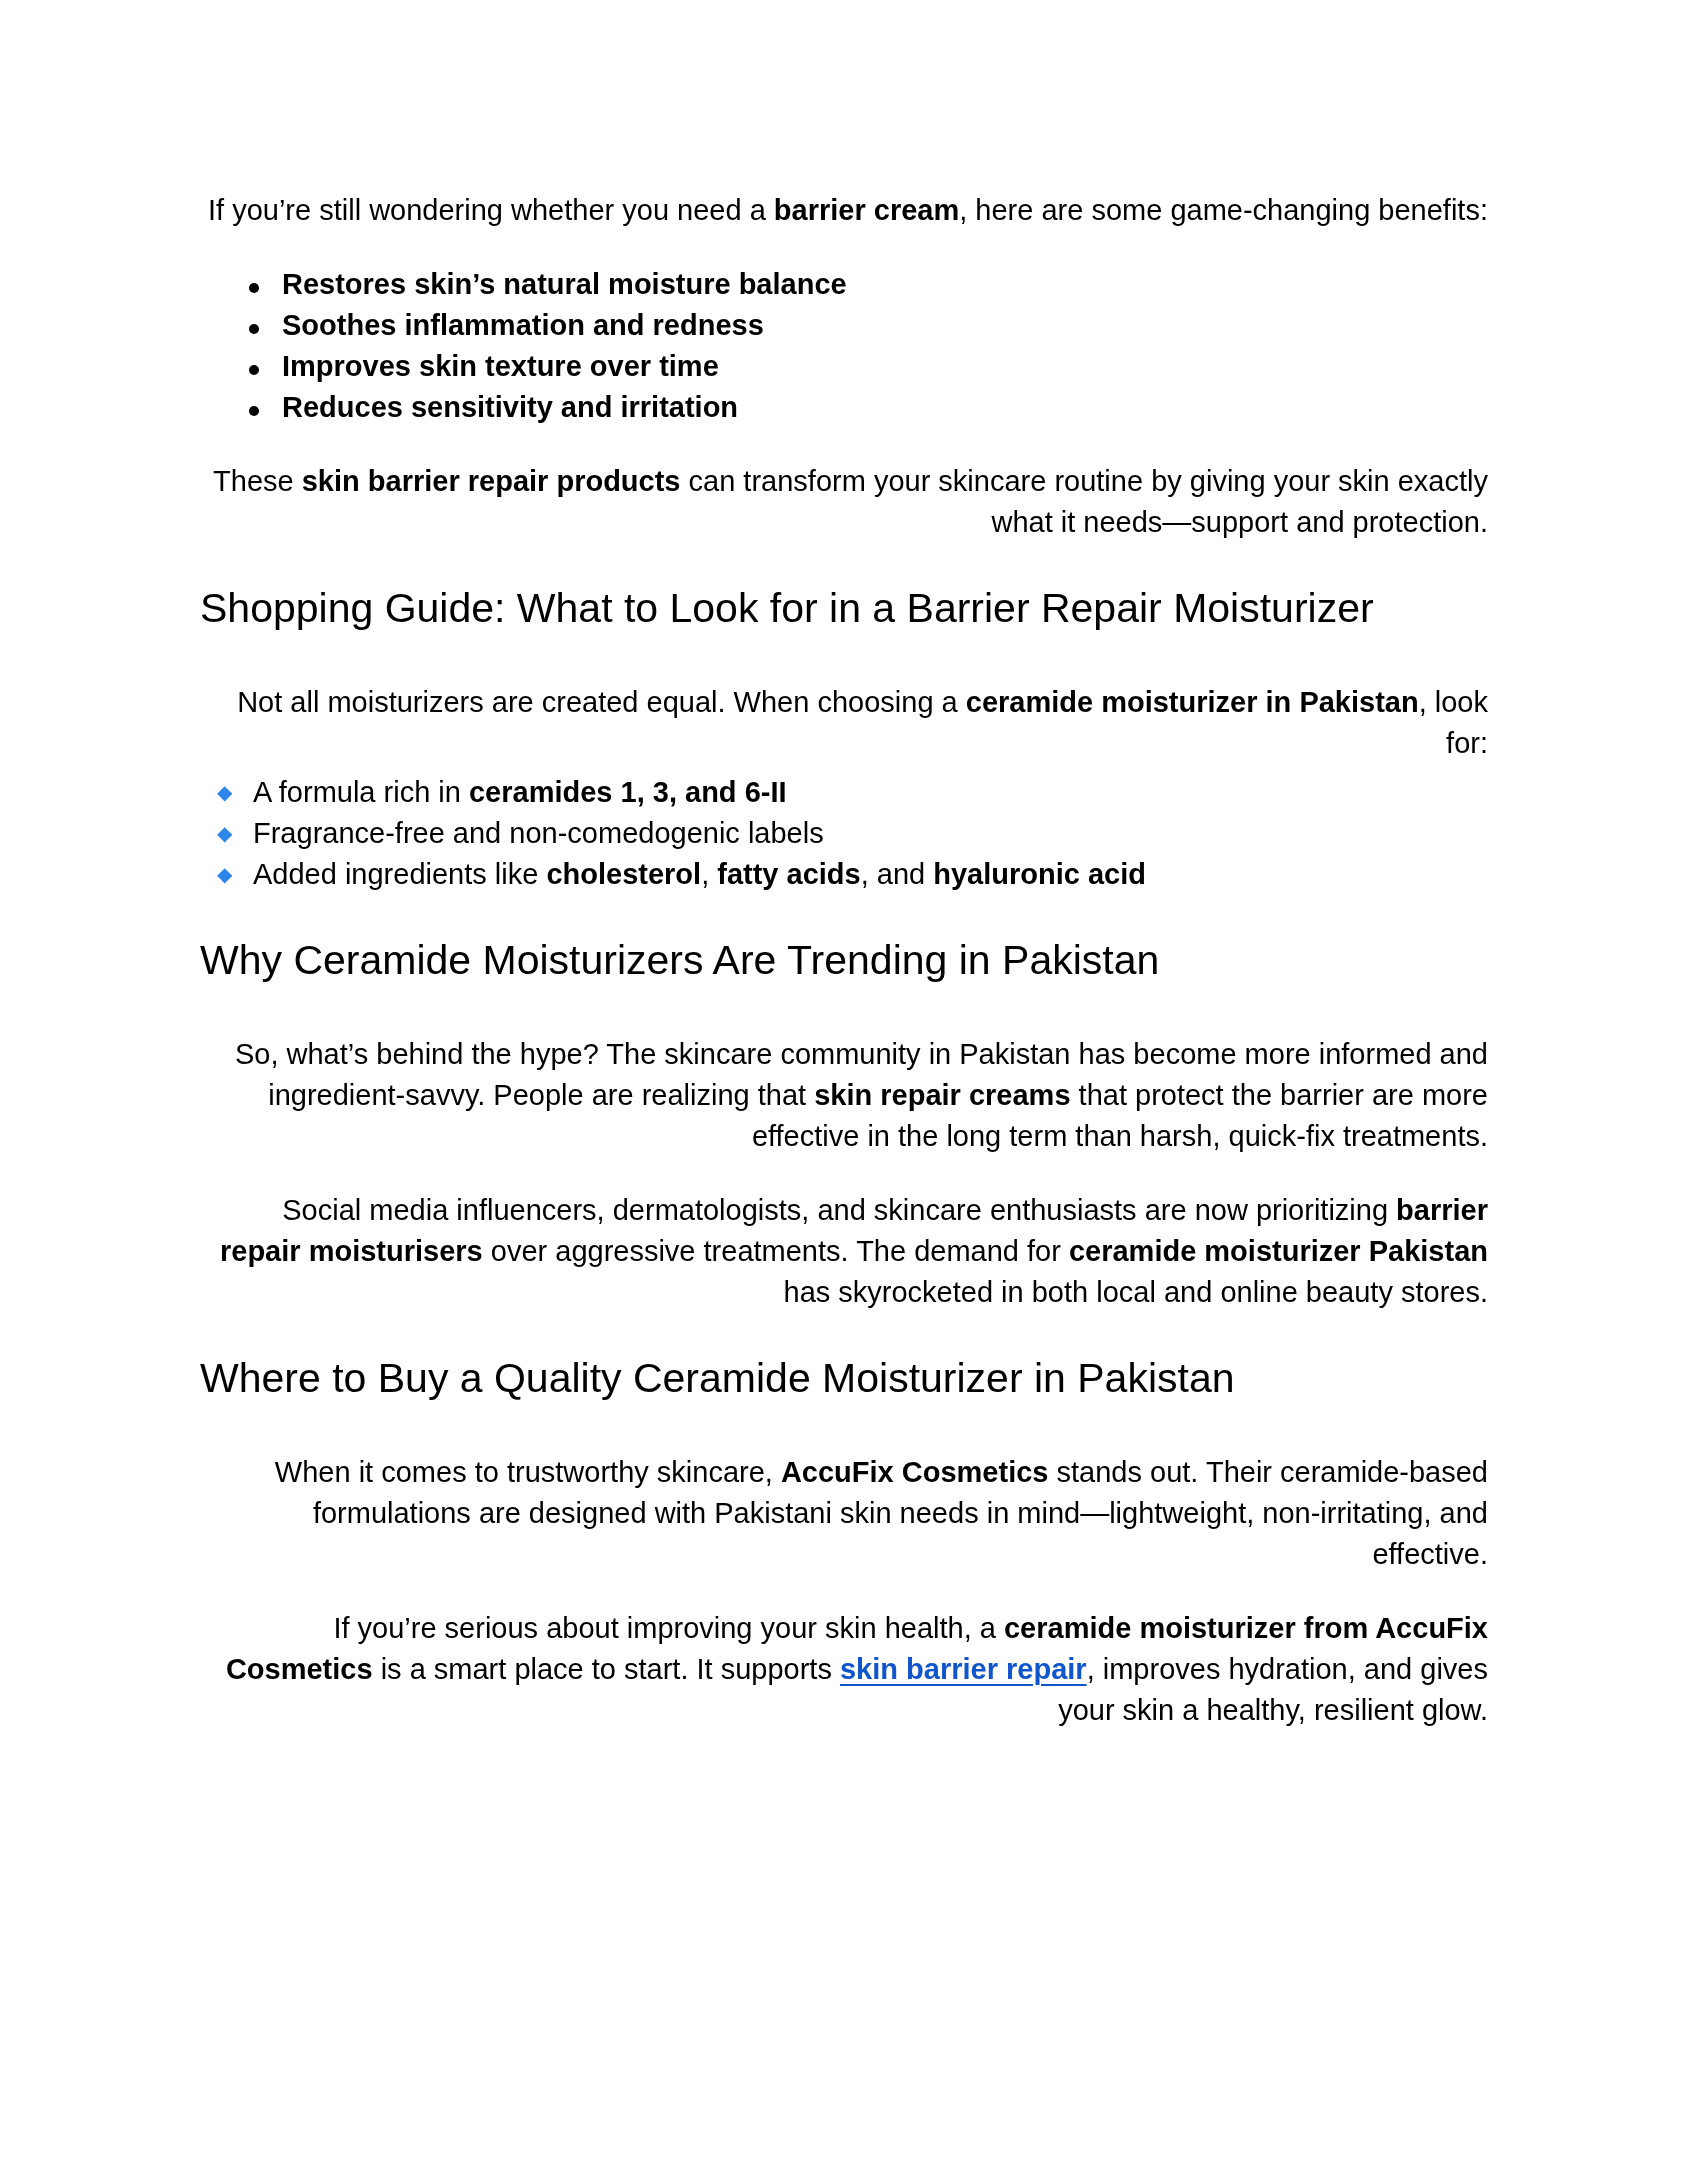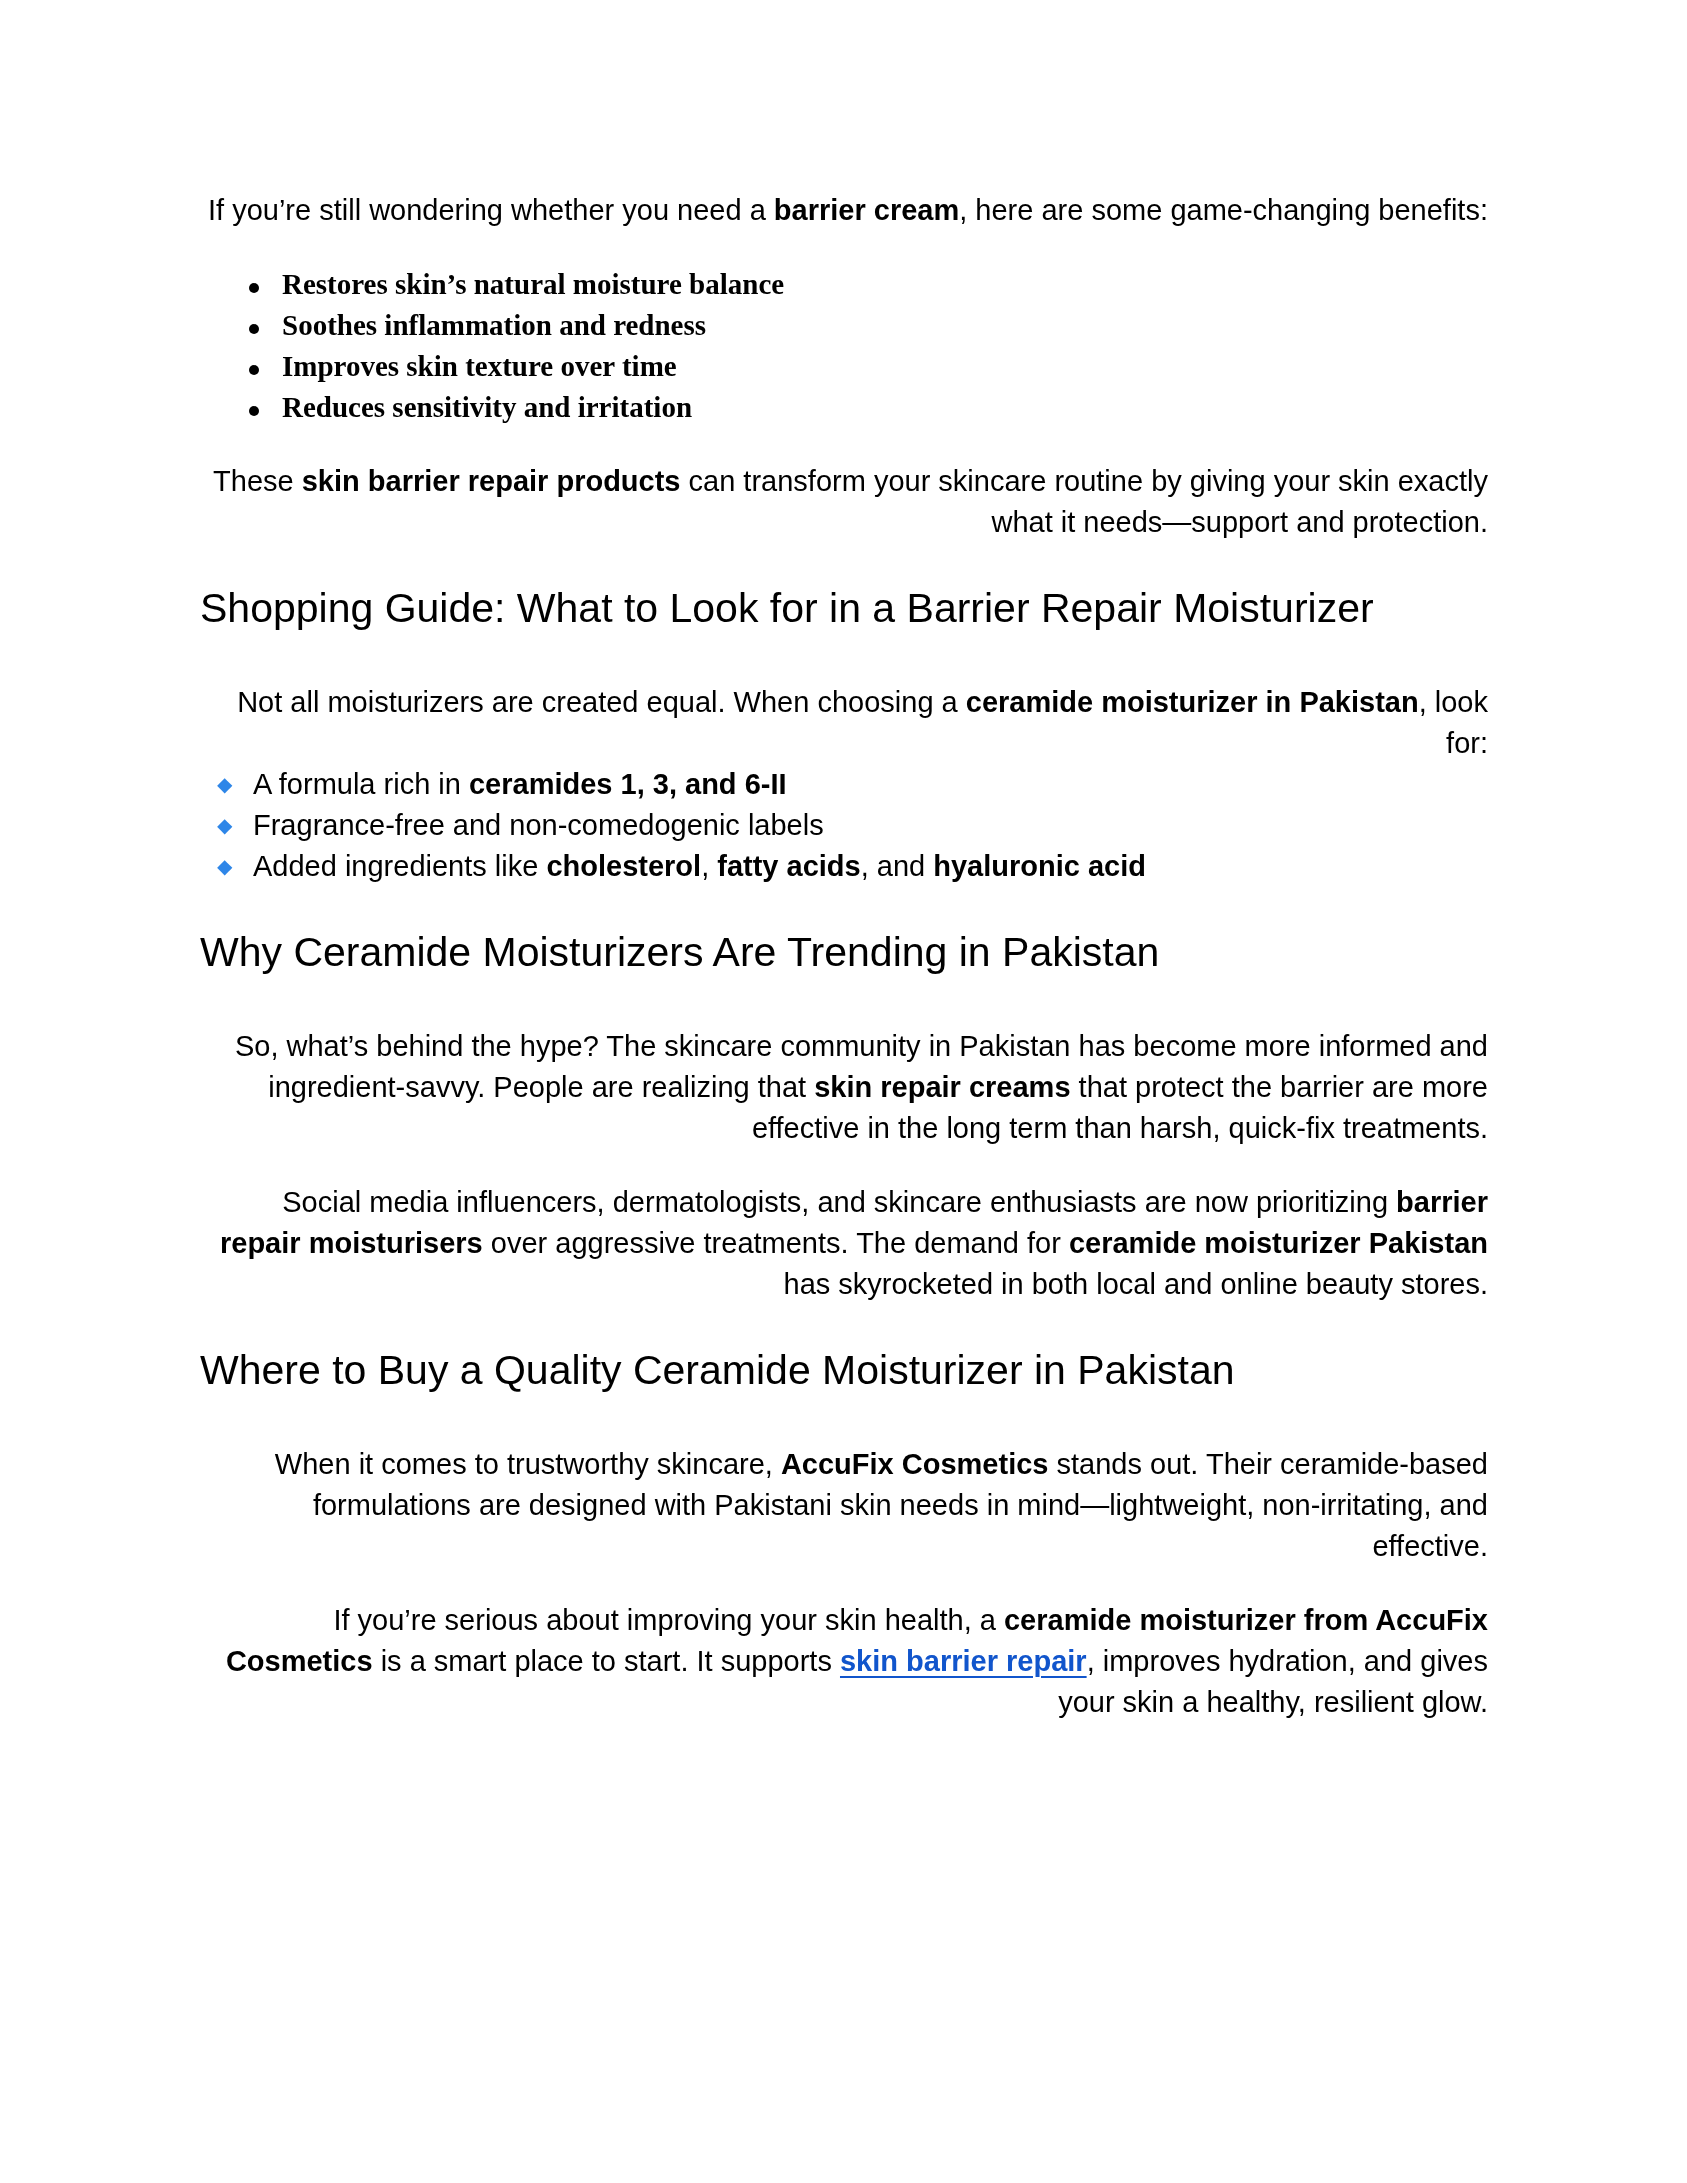--- a/index.html
+++ b/index.html
@@ -20,41 +20,40 @@
   .doc{
     width:1687px;height:2183px;
     padding:190px 199px 0 200px;
   }
   .doc p{
     font-size:29px;
     line-height:41px;
     margin:0 0 33px 0;
     text-align:right;
   }
-  .doc p.tight{margin-bottom:0;}
+  .doc p.tight{margin-bottom:8px;}
   .doc h2{
     font-size:41px;
     line-height:64px;
     font-weight:normal;
     margin:9.2px 0 42px 0;
   }
   .doc ul{
     list-style:none;
     margin:0 0 33px 0;
     padding:0;
   }
   .doc li{
     position:relative;
     font-size:29px;
     line-height:41px;
   }
   ul.ul-disc li{
     padding-left:82px;
     font-weight:bold;
-    font-family:Liberation Serif, serif;
   }
   ul.ul-disc li::before{
     content:"";
     position:absolute;
     left:49px;
     top:19px;
     width:10px;height:10px;
     border-radius:50%;
     background:var(--text);
   }

